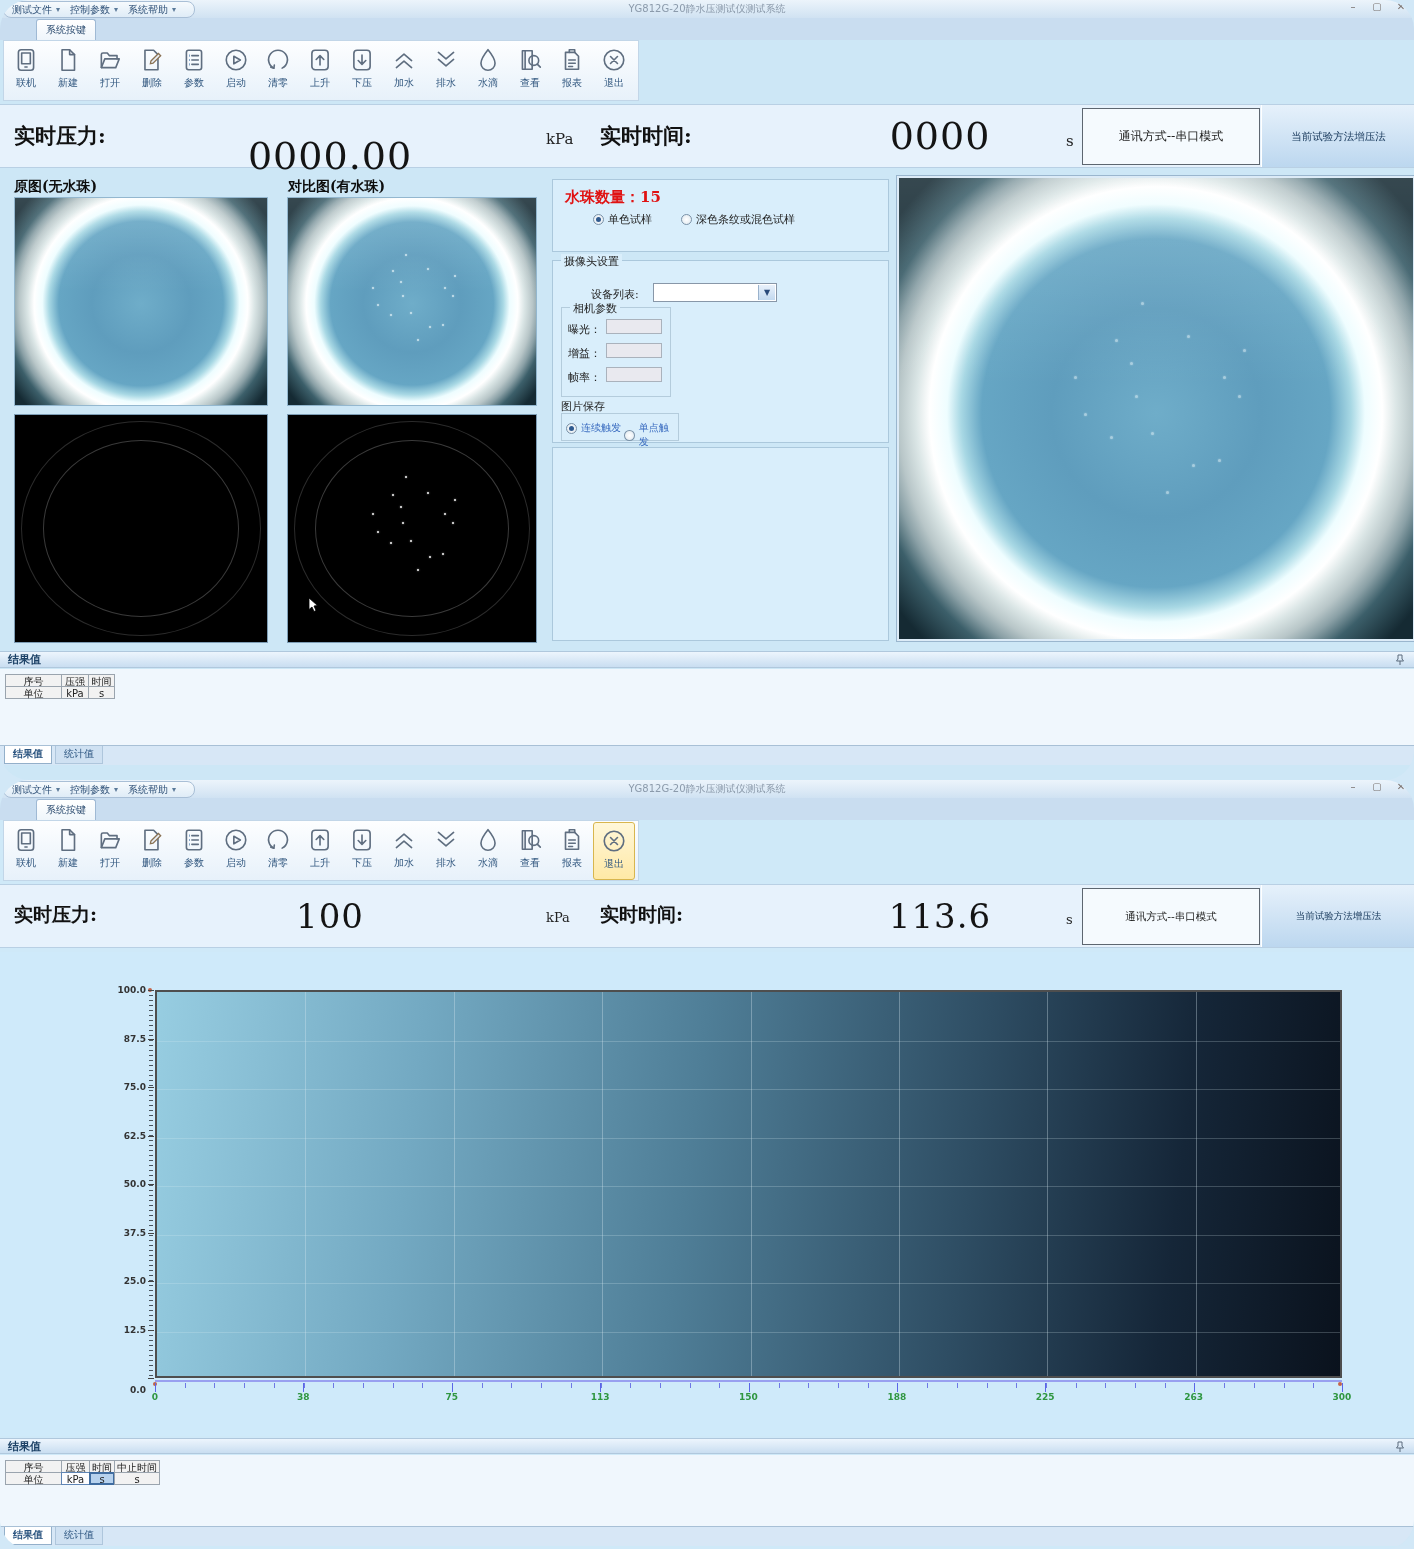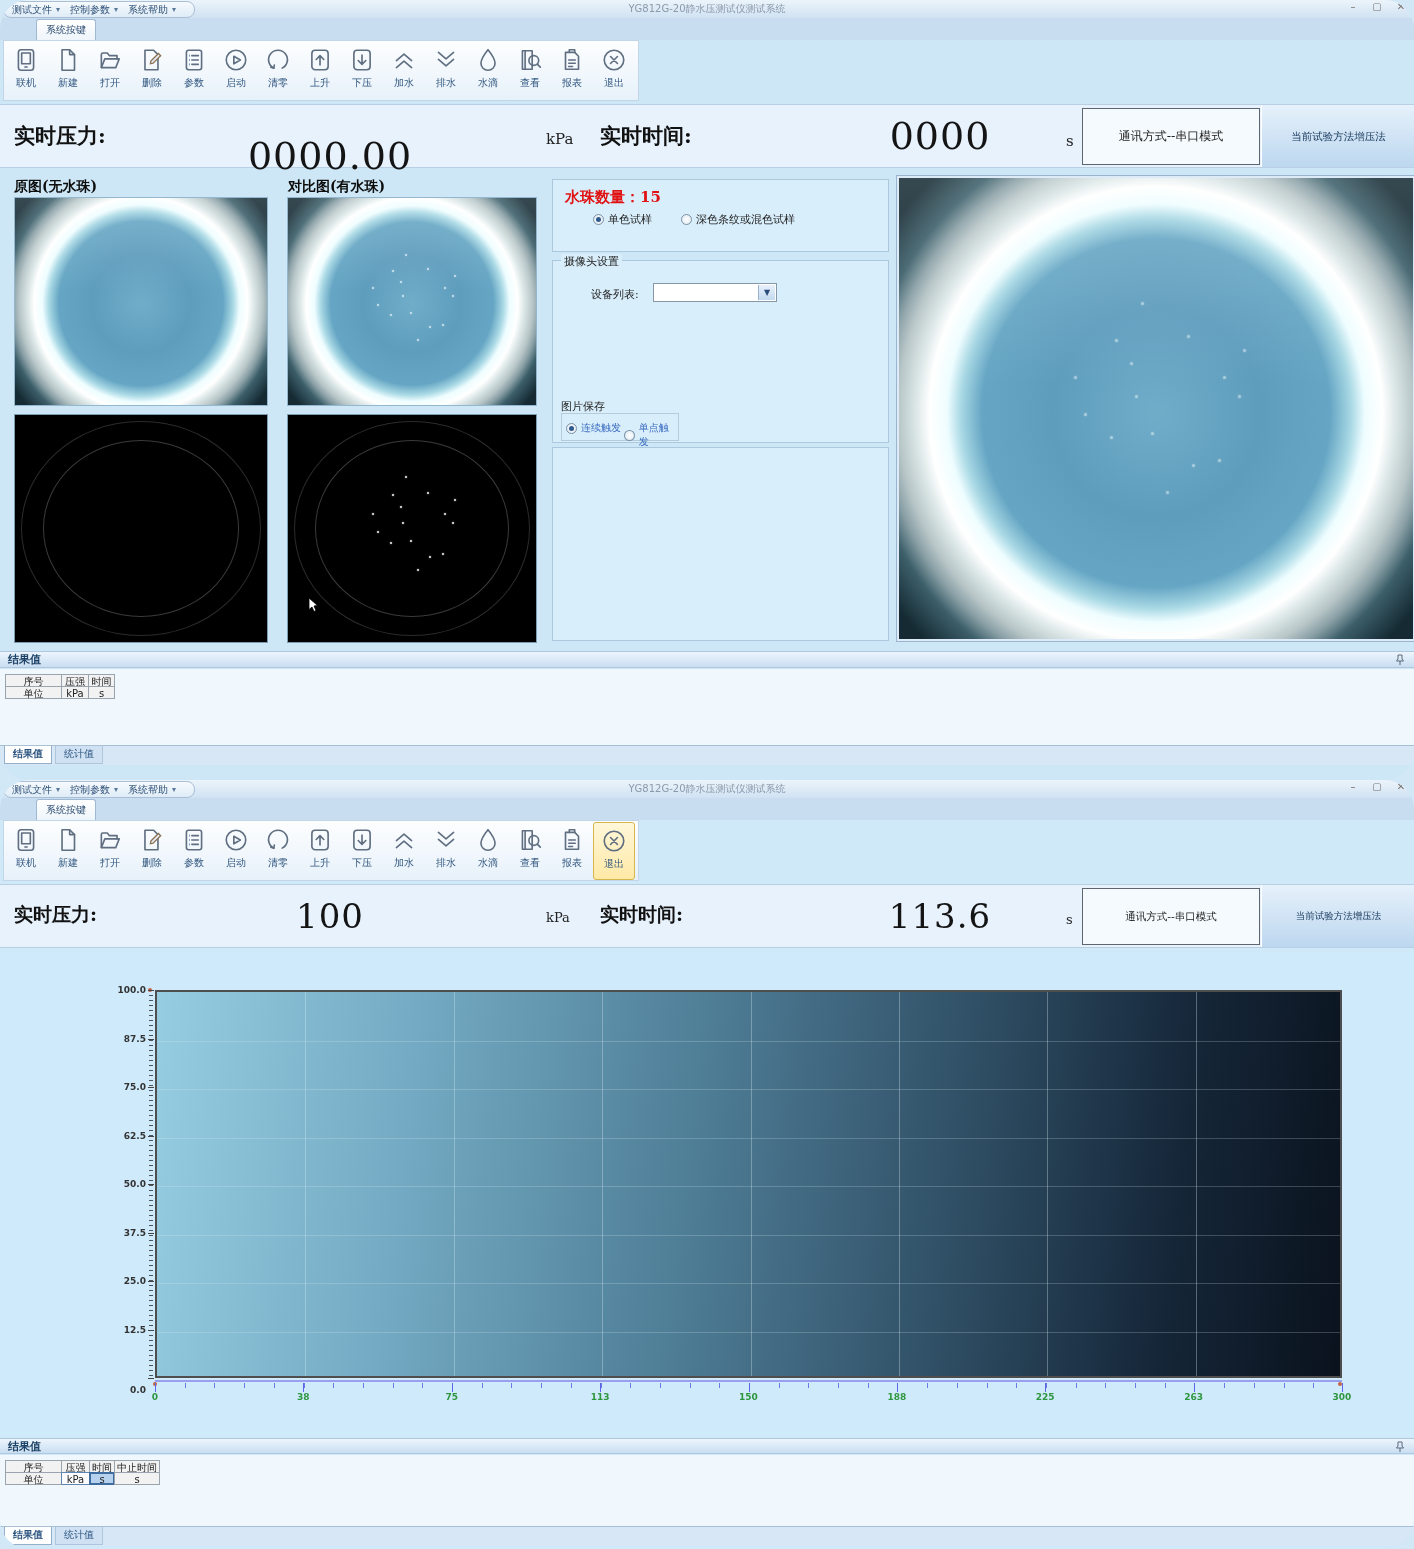--- a/index.html
+++ b/index.html
@@ -362,20 +362,29 @@
       <span class="rdot"></span>
       <span>深色条纹或混色试样</span>
     </label>
   </div>
 
   <div class="ctl-box" style="left:552px;top:260px;width:337px;height:183px;">
     <div class="legend">摄像头设置</div>
     <div class="fld-lbl" style="left:38px;top:26px;">设备列表:</div>
     <div class="combo" style="left:100px;top:22px;width:124px;height:19px;">
       <div class="combo-btn">▼</div>
+    </div>
+    <div class="ctl-box" style="left:8px;top:46px;width:110px;height:90px;border-color:#b4ccdc;">
+      <div class="legend">相机参数</div>
+      <div class="fld-lbl" style="left:6px;top:14px;">曝光：</div>
+      <div class="fld-input" style="left:44px;top:11px;width:56px;height:15px;"></div>
+      <div class="fld-lbl" style="left:6px;top:38px;">增益：</div>
+      <div class="fld-input" style="left:44px;top:35px;width:56px;height:15px;"></div>
+      <div class="fld-lbl" style="left:6px;top:62px;">帧率：</div>
+      <div class="fld-input" style="left:44px;top:59px;width:56px;height:15px;"></div>
     </div>
     <div class="fld-lbl" style="left:8px;top:138px;">图片保存</div>
     <div class="ctl-box" style="left:8px;top:152px;width:118px;height:28px;border-color:#b4ccdc;">
       <label class="radio blue checked" style="left:4px;top:7px;font-size:10px;">
         <span class="rdot"></span>
         <span>连续触发</span>
       </label>
       <label class="radio blue" style="left:62px;top:7px;font-size:10px;">
         <span class="rdot"></span>
         <span>单点触发</span>

